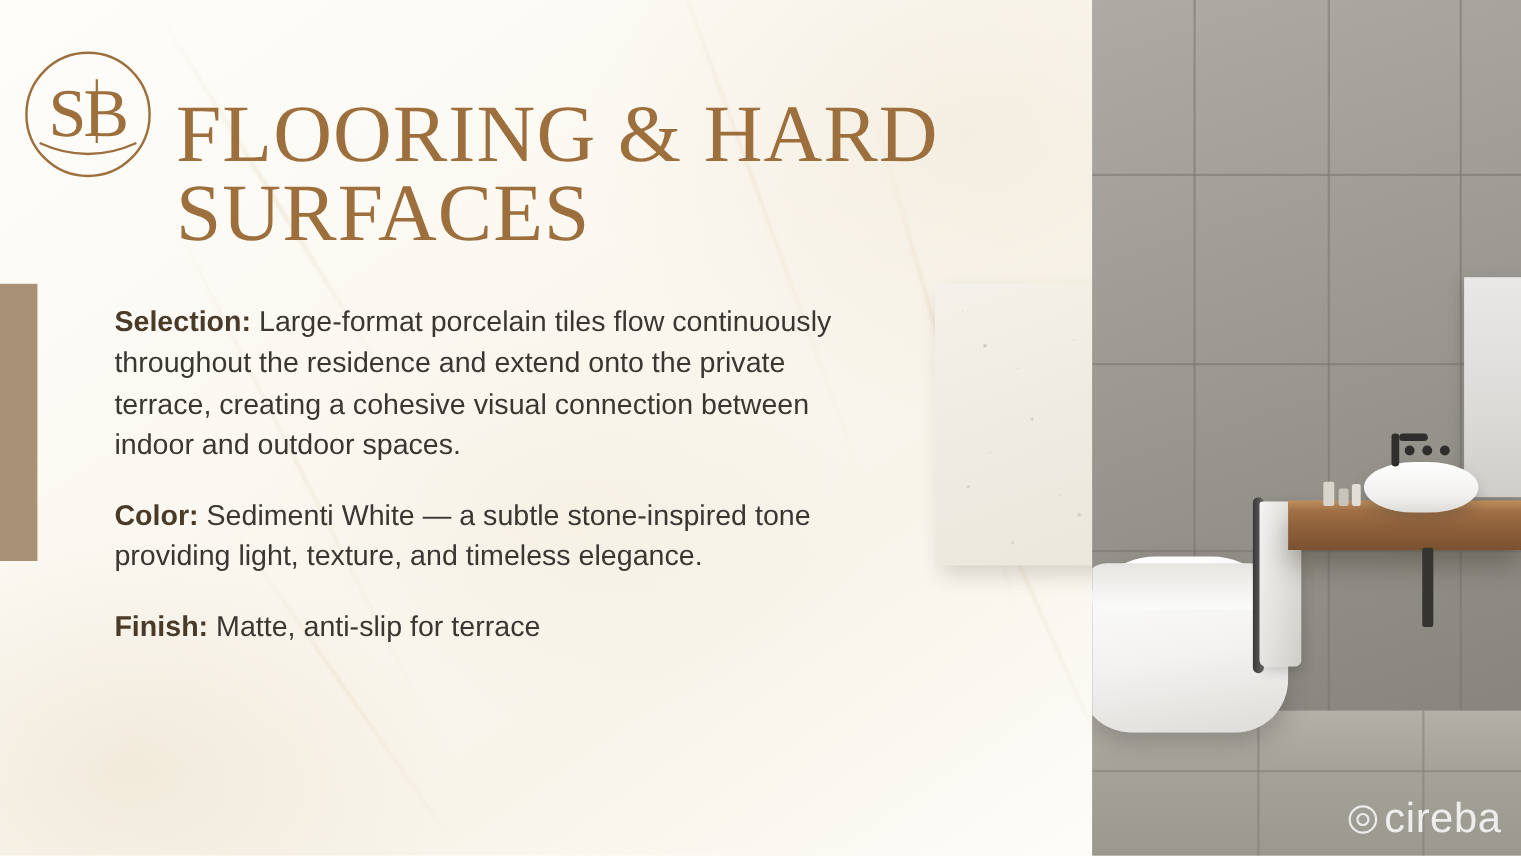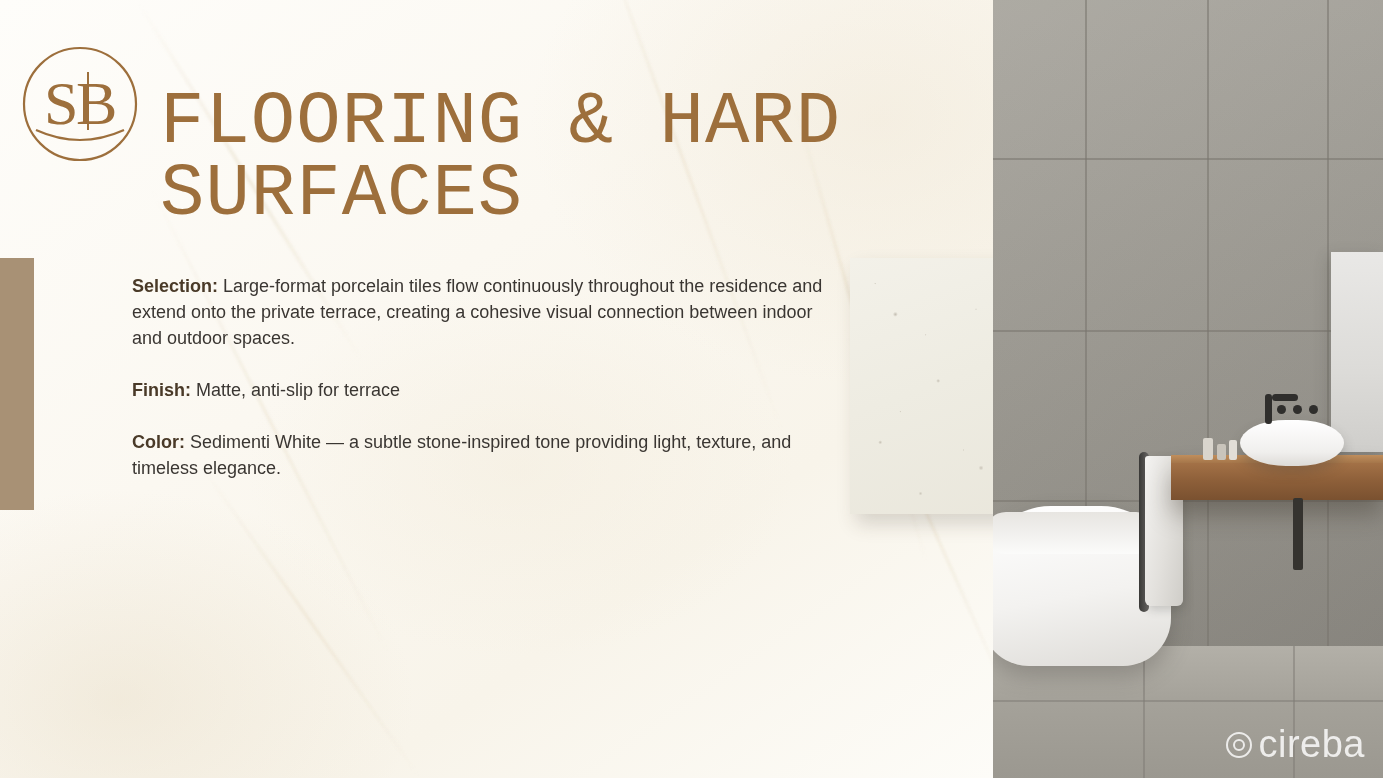--- a/index.html
+++ b/index.html
@@ -63,36 +63,36 @@
     width: 132px;
     height: 132px;
   }
 
   
   .title {
     position: absolute;
     left: 160px;
     top: 36px;
     width: 760px;
-    font-family: Liberation Mono, monospace;
+    font-family: Liberation Serif, serif;
     font-size: 74px;
     line-height: 0.98;
     letter-spacing: 1px;
     color: #9d6f3c;
     font-weight: 400;
   }
 
   
   .body-block {
     position: absolute;
-    left: 132px;
+    left: 104px;
     top: 274px;
     width: 700px;
     color: #3a3632;
-    font-size: 18px;
+    font-size: 26px;
     line-height: 1.44;
   }
   .para { margin: 0 0 26px 0; }
   .para:last-child { margin-bottom: 0; }
   .para .lead {
     font-weight: bold;
     color: #4a3a28;
   }
 
   
@@ -321,24 +321,24 @@
     </svg>
   </div>
 
   <h1 class="title">FLOORING &amp; HARD SURFACES</h1>
 
   <div class="body-block">
     <p class="para">
       <span class="lead">Selection:</span><span> Large-format porcelain tiles flow continuously throughout the residence and extend onto the private terrace, creating a cohesive visual connection between indoor and outdoor spaces.</span>
     </p>
     <p class="para">
-      <span class="lead">Finish:</span><span> Matte, anti-slip for terrace</span>
+      <span class="lead">Color:</span><span> Sedimenti White — a subtle stone-inspired tone providing light, texture, and timeless elegance.</span>
     </p>
     <p class="para">
-      <span class="lead">Color:</span><span> Sedimenti White — a subtle stone-inspired tone providing light, texture, and timeless elegance.</span>
+      <span class="lead">Finish:</span><span> Matte, anti-slip for terrace</span>
     </p>
   </div>
 
   <div class="swatch"></div>
 
   <div class="photo">
     <div class="wall"></div>
 
     <div class="grout-v" style="left:92px;"></div>
     <div class="grout-v" style="left:214px;"></div>

